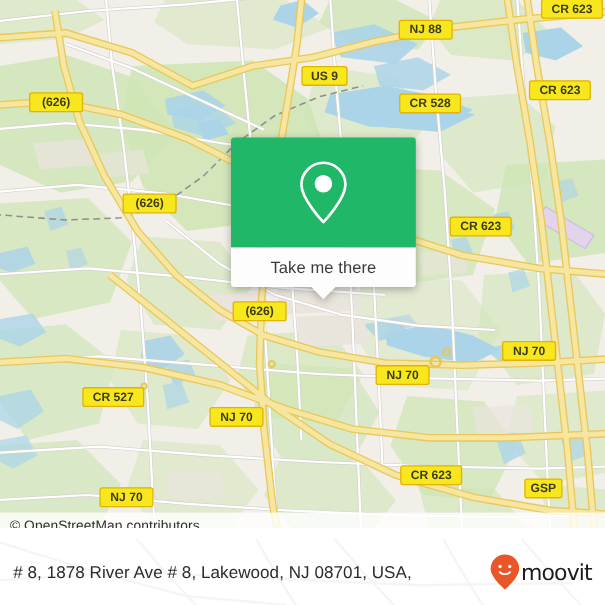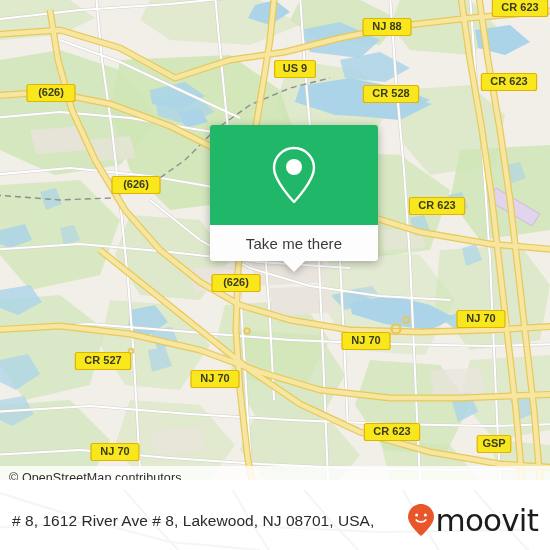--- a/index.html
+++ b/index.html
@@ -125,21 +125,21 @@
     color: #2b2b2b;
     letter-spacing: 0.05px;
     padding-right: 8px;
   }
   #brand {
     display: flex;
     align-items: center;
     flex: 0 0 auto;
   }
   #brand-word {
-    font-size: 31px;
+    font-size: 20px;
     color: #1c1c1c;
     letter-spacing: -0.8px;
     line-height: 31px;
     margin-left: 1px;
     font-family: "DejaVu Sans", sans-serif;
     font-weight: 400;
   }
 
   
   .shield-rect { fill: #f8e71c; stroke: #e0b400; stroke-width: 1.2; }
@@ -410,21 +410,21 @@
         <path d="M120 -5 L150 30 L180 62"></path>
         <path d="M230 -5 L250 30 L270 62"></path>
         <path d="M300 -5 L330 30 L360 62"></path>
         <path d="M400 -5 L420 30 L440 62"></path>
         <path d="M470 -5 L500 30 L530 62"></path>
         <path d="M-10 38 L120 30 L250 36 L380 42 L520 40"></path>
       </g>
     </svg>
     <div id="footer-inner">
       <div id="address">
-        <div># 8, 1612 River Ave # 8, Lakewood, NJ 08701, USA,</div>
+        <div># 8, 1878 River Ave # 8, Lakewood, NJ 08701, USA,</div>
       </div>
       <div id="brand">
         <svg width="28" height="34" viewBox="0 0 28 34">
           <path d="M14 1 C6.8 1 1 6.8 1 14 C1 22 14 33 14 33 C14 33 27 22 27 14 C27 6.8 21.2 1 14 1 Z" fill="#e8562a"></path>
           <circle cx="9.6" cy="12" r="1.5" fill="#ffffff"></circle>
           <circle cx="18.4" cy="12" r="1.5" fill="#ffffff"></circle>
           <path d="M9.3 17 C11 19.6 17 19.6 18.7 17" fill="none" stroke="#ffffff" stroke-width="1.7" stroke-linecap="round"></path>
         </svg>
         <span id="brand-word">moovit</span>
       </div>

